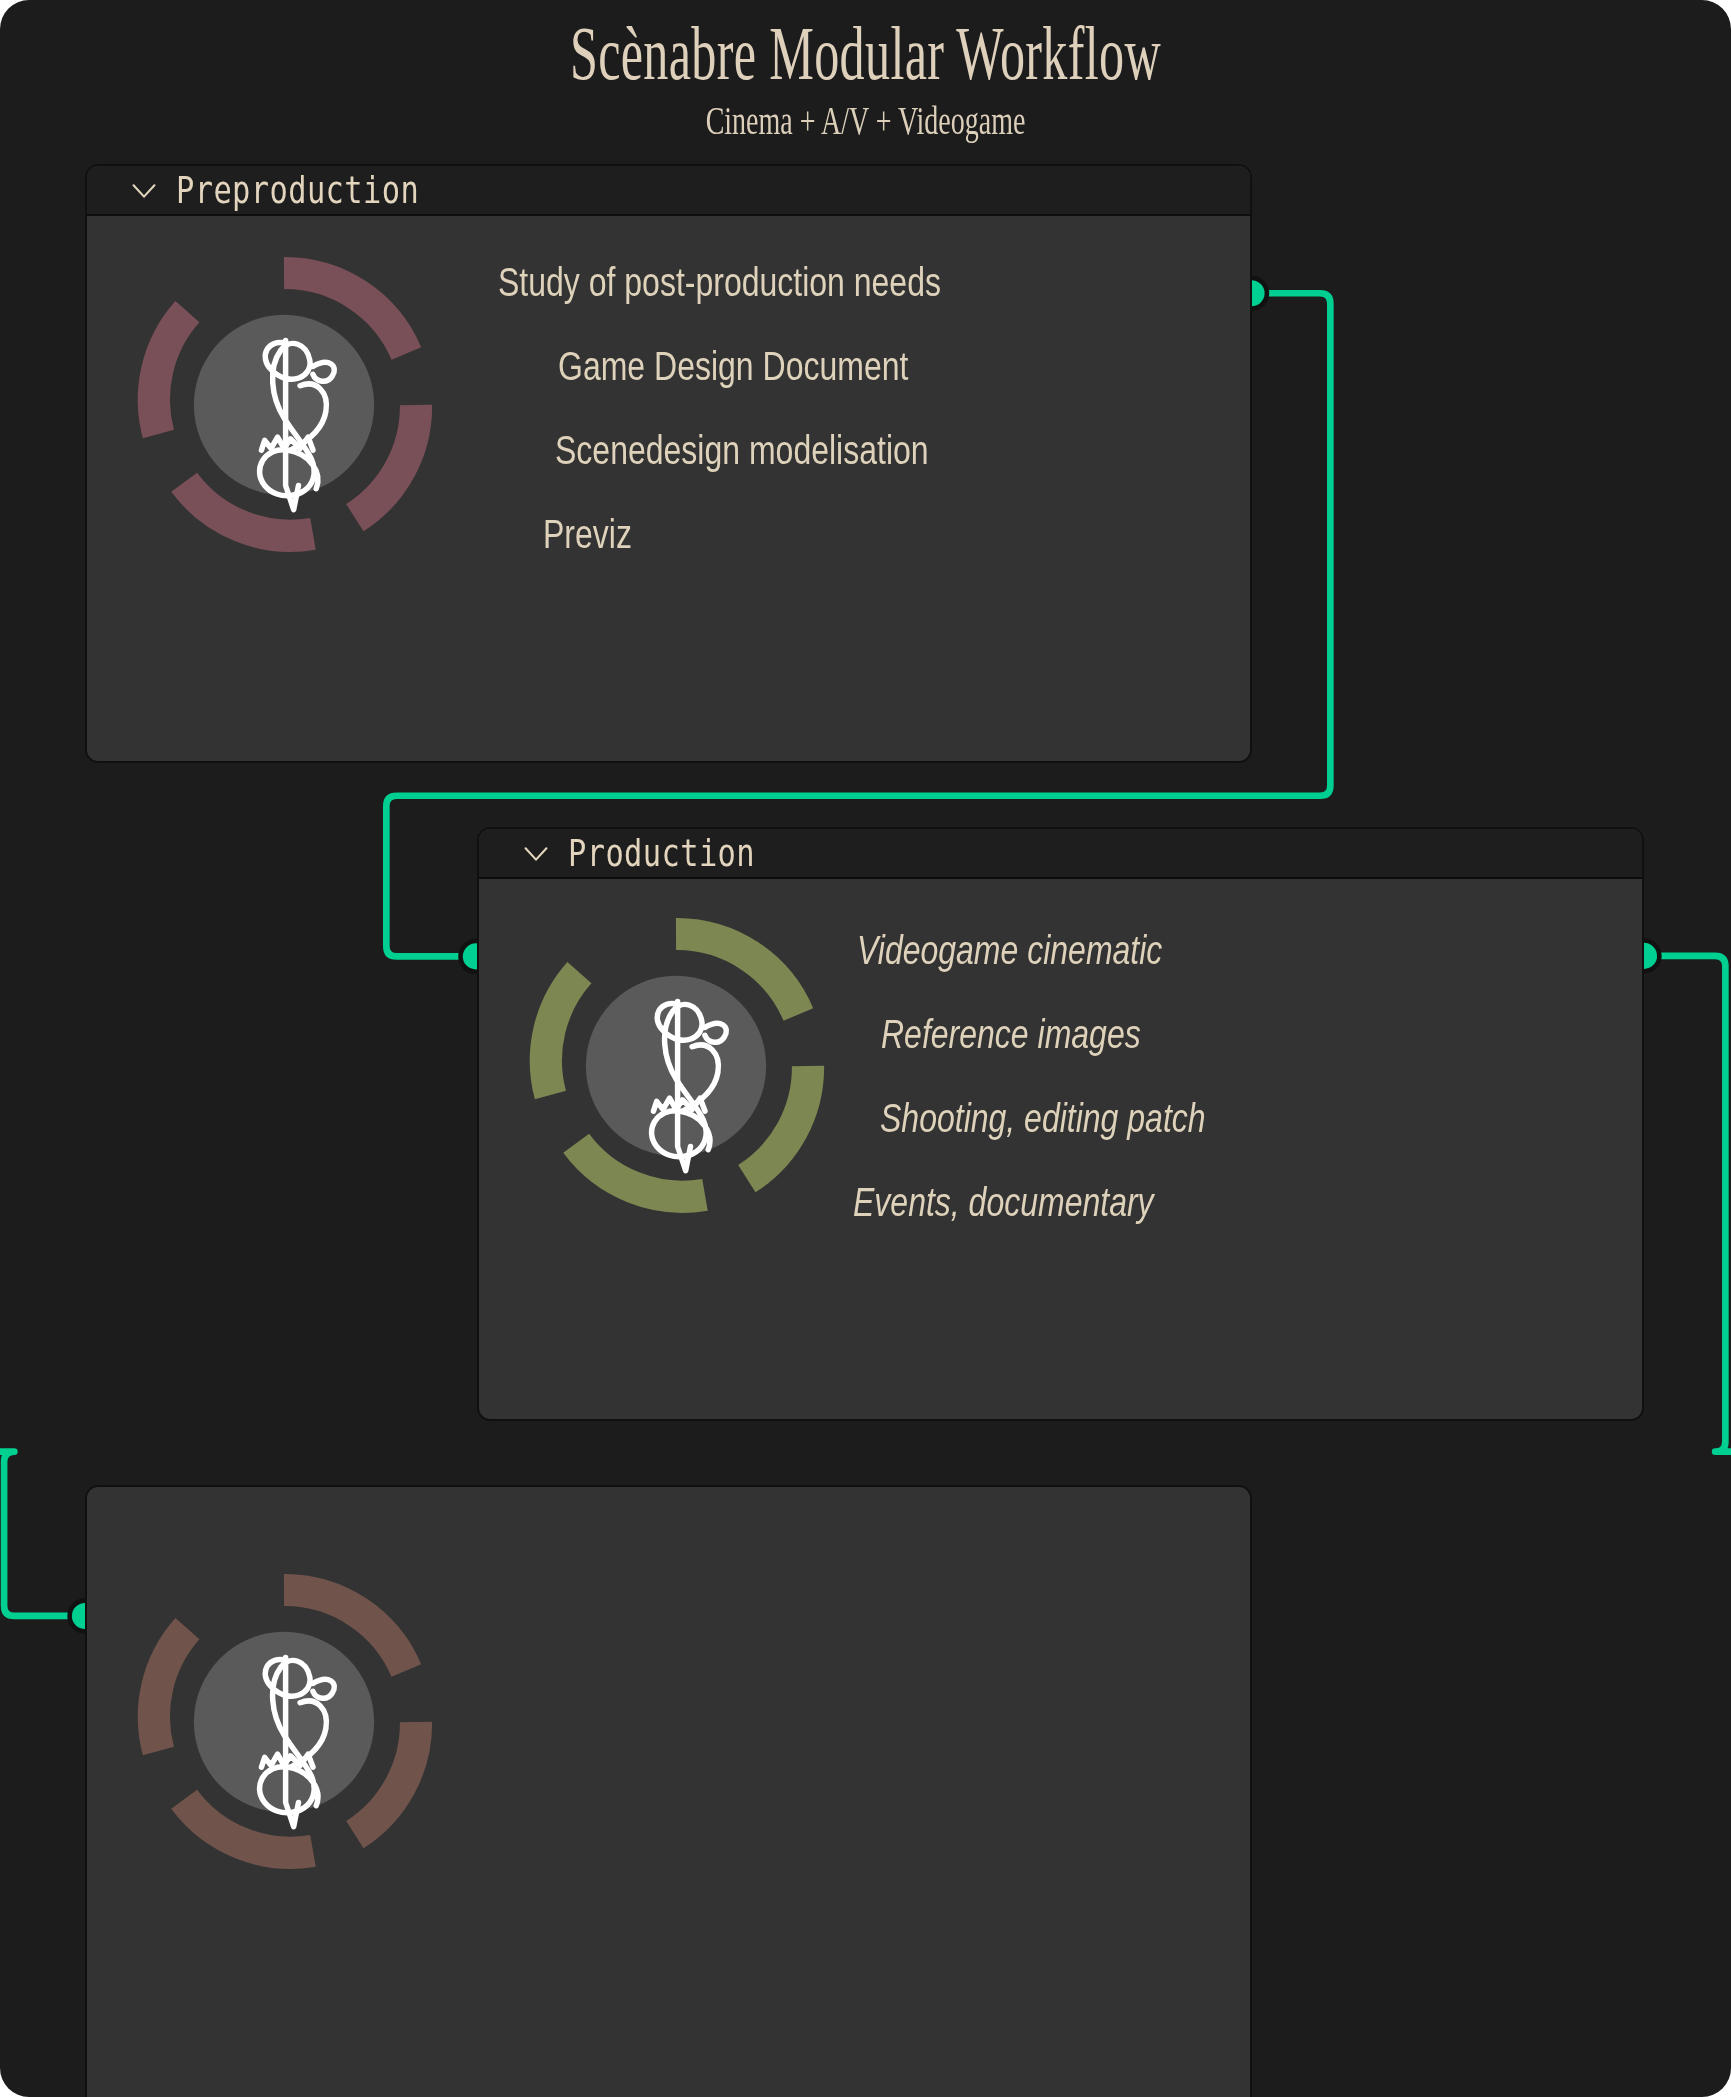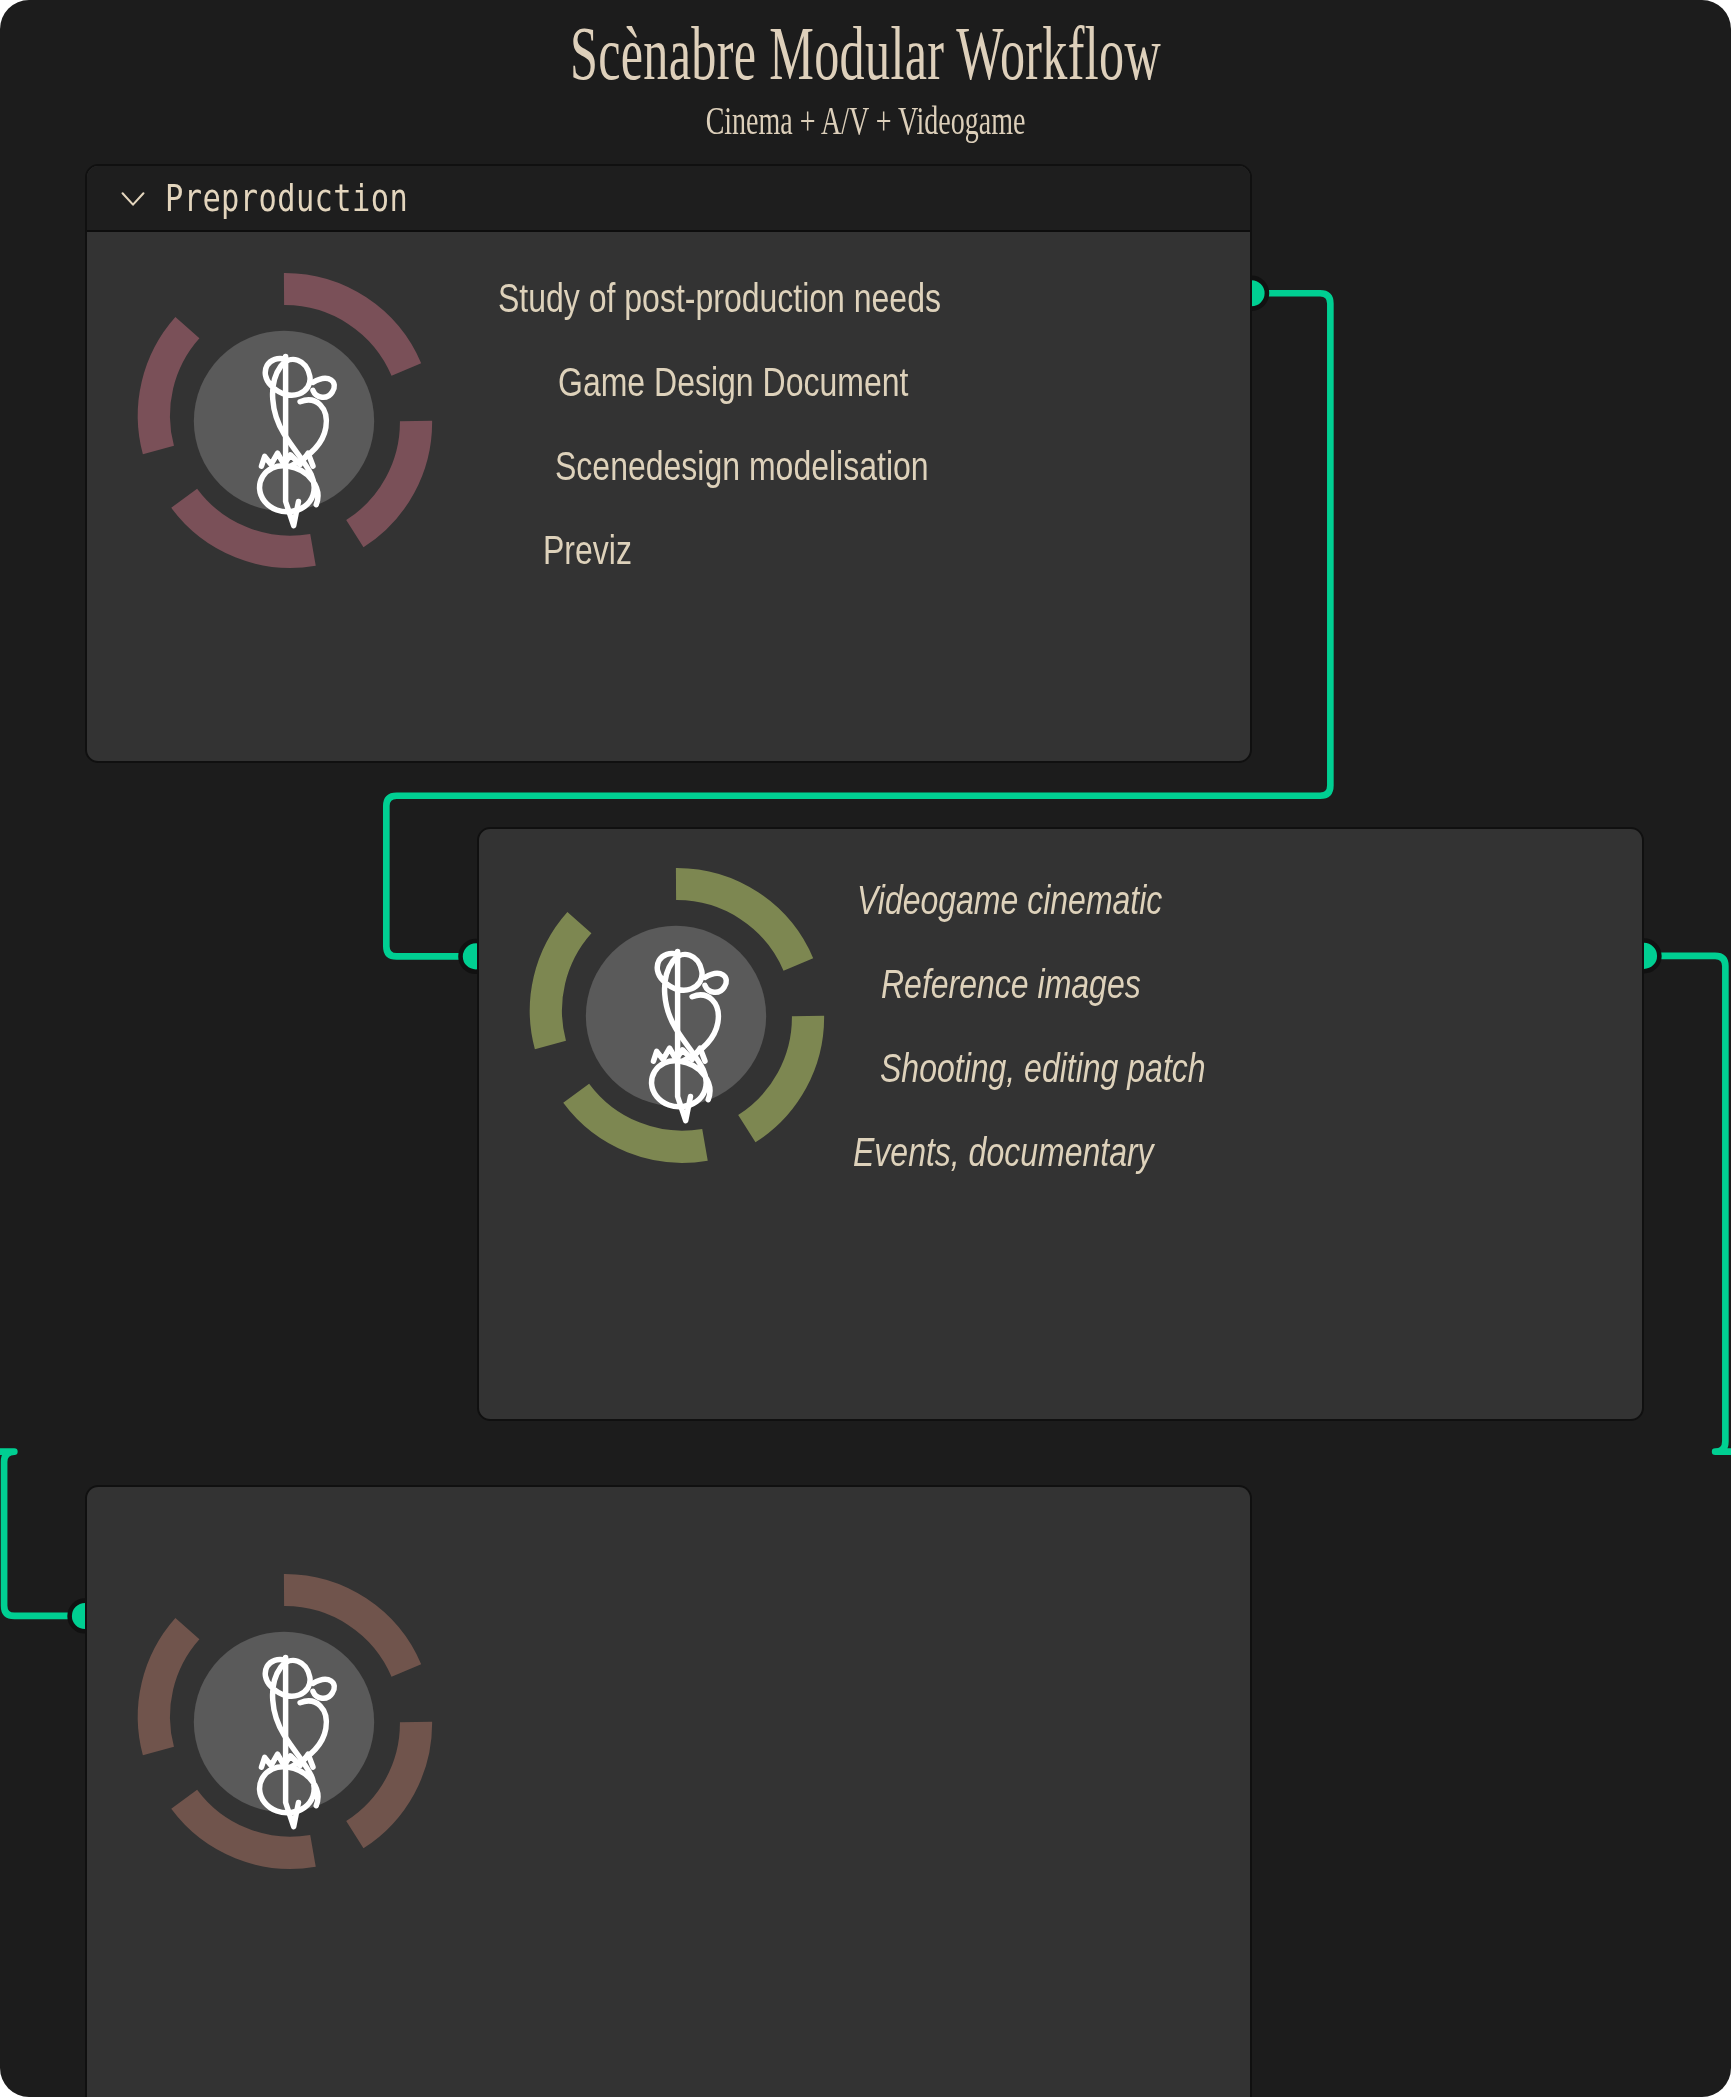--- a/index.html
+++ b/index.html
@@ -47,26 +47,26 @@
   
   .card{
     position:absolute;
     border:2px solid #101010;
     border-radius:13.3px;
     background:#333333;
     box-sizing:border-box;
     overflow:hidden;
   }
   .card-header{
-    height:66px;
+    height:50px;
     background:#1e1e1e;
     border-bottom:2px solid #0d0d0d;
     display:flex;
     align-items:center;
-    padding-left:27px;
+    padding-left:38px;
     box-sizing:border-box;
   }
   .chev{
     width:38px;height:38px;
     flex:0 0 38px;
     margin-right:13.3px;
     display:block;
   }
   .card-title{
     font-family:"DejaVu Sans Mono", monospace;
@@ -183,20 +183,26 @@
       <div class="items" style="left:389px; top:46px; width:727px; gap:44px;">
         <div class="item" style="margin-left:21.5px;">Study of post-production needs</div>
         <div class="item" style="margin-left:82px;">Game Design Document</div>
         <div class="item" style="margin-left:79px;">Scenedesign modelisation</div>
         <div class="item" style="margin-left:67px;">Previz</div>
       </div>
     </div>
   </div>
 
   <div class="card" style="left:477px; top:827px; width:1167px; height:594px;">
+    <div class="card-header">
+      <svg class="chev" viewBox="0 0 40 40">
+        <path d="M9 15 L20 27 L31 15" fill="none" stroke="#e3d5bd" stroke-width="2.2" stroke-linecap="round" stroke-linejoin="round"></path>
+      </svg>
+      <span class="card-title">Production</span>
+    </div>
     <div class="card-body">
 
       <div class="emblem" style="left:36px; top:25.6px;">
         <svg viewBox="0 0 200 200">
           <g fill="none" stroke="#7d8751" stroke-width="20" stroke-linecap="butt">
             <path d="M100 18 A82 82 0 0 1 176 68"></path>
             <path d="M182 100 A82 82 0 0 1 144 170"></path>
             <path d="M118 180 A82 82 0 0 1 38 148"></path>
             <path d="M22 118 A82 82 0 0 1 40 42"></path>
           </g>

